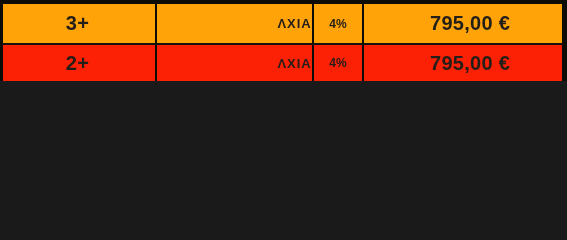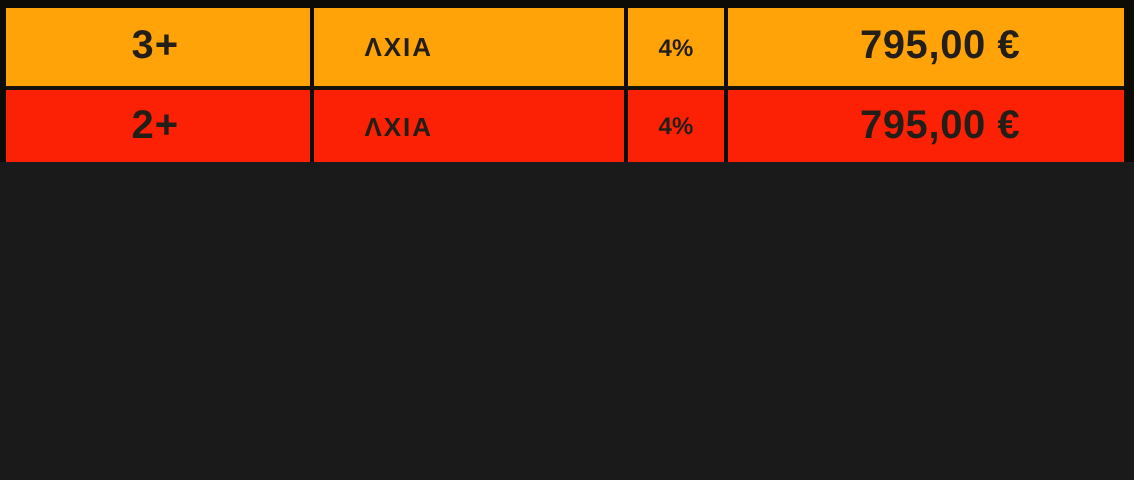--- a/index.html
+++ b/index.html
@@ -51,21 +51,21 @@
     white-space: nowrap;
   }
 
   .cell.cell-last {
     border-right: 2px solid #0d0b06;
     margin-left: 11px;
   }
 
   
   .col-qty    { width: 159px; justify-content: center; }
-  .col-label  { width: 158px; justify-content: flex-start; padding-left: 25px; }
+  .col-label  { width: 158px; justify-content: flex-end; padding-left: 25px; }
   .col-pct    { width: 51px;  justify-content: center; }
   .col-price  { width: 194px; justify-content: center; }
 
   
   .edge-left {
     position: absolute;
     left: 0;
     top: 0;
     width: 3px;
     height: 81px;

